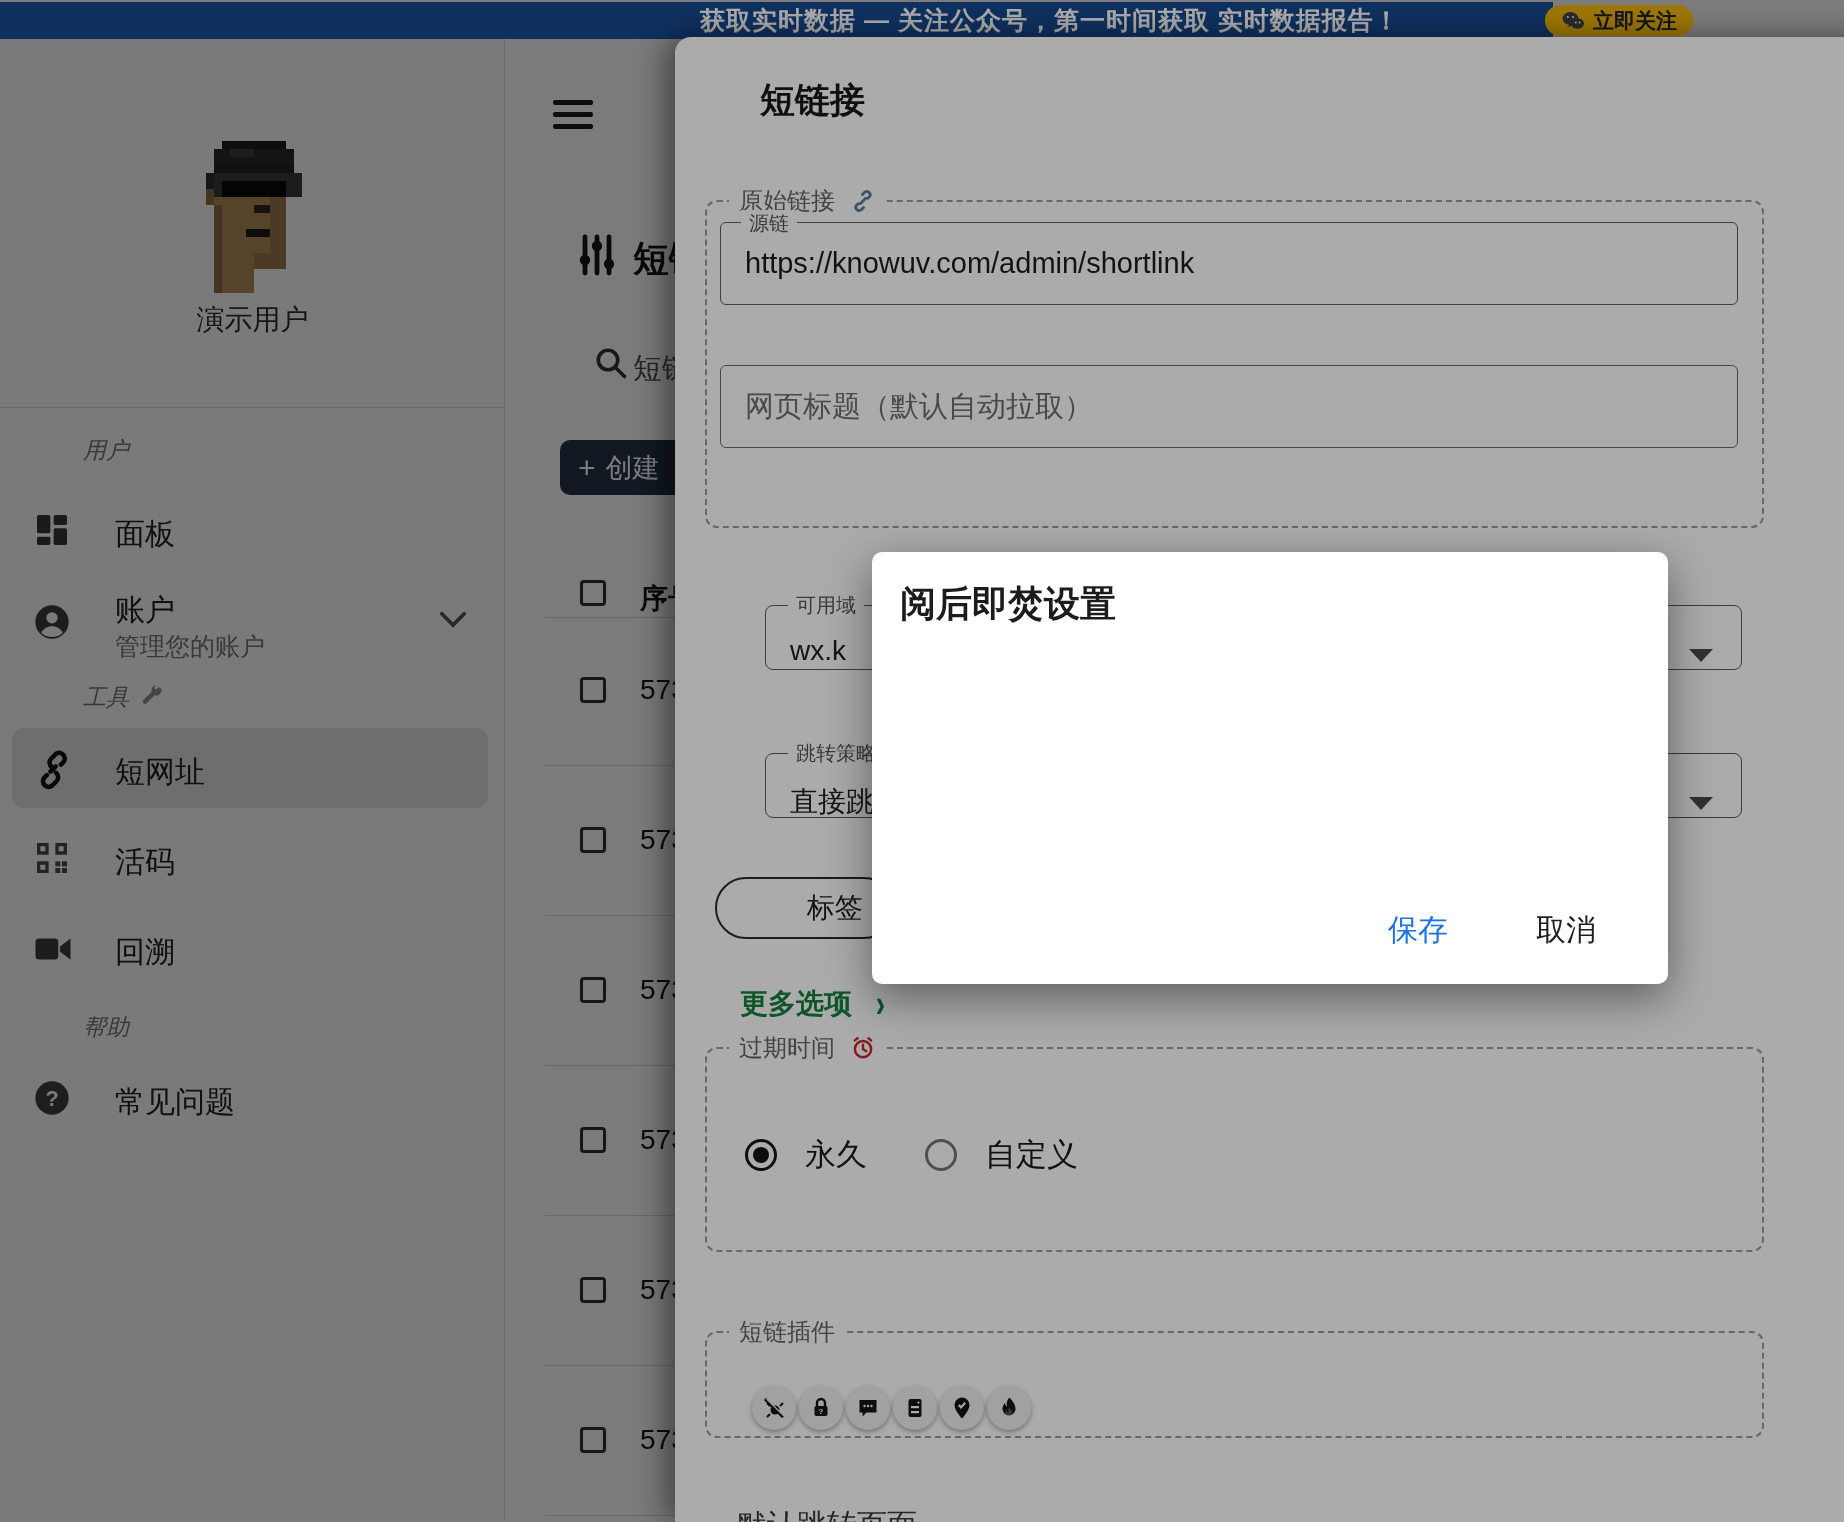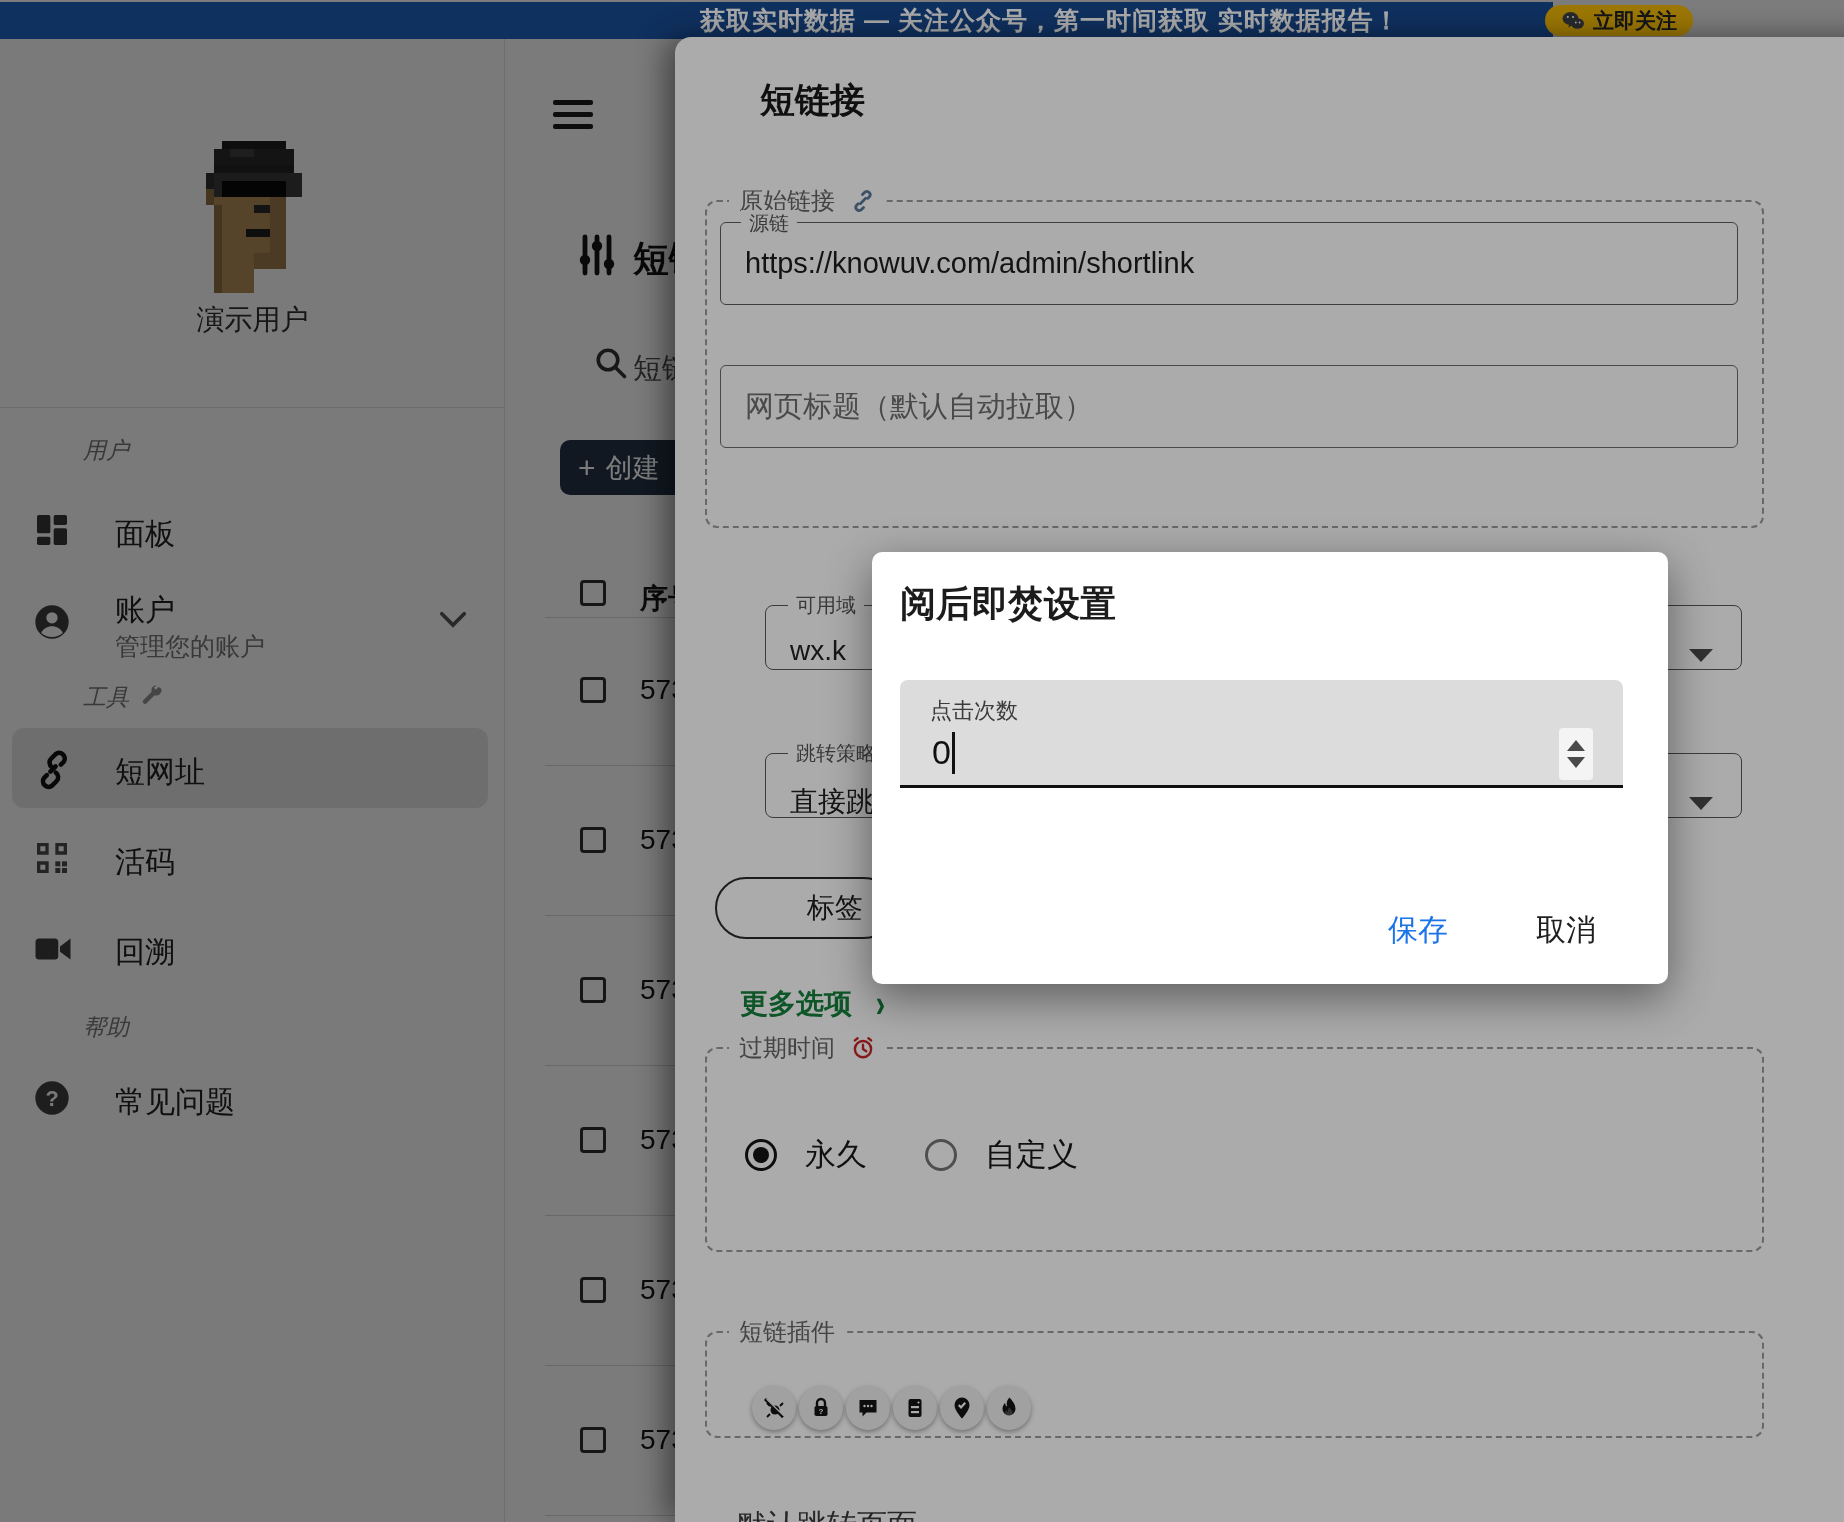--- a/index.html
+++ b/index.html
@@ -440,28 +440,18 @@
 
     <div class="dw-bottom-text">默认跳转页面</div>
     <div class="dw-scroll-thumb"></div>
   </div>
 
   <div class="overlayB"></div>
 
   <div class="dialog">
     <div class="dlg-title">阅后即焚设置</div>
 
-    <div class="dlg-field">
-      <span class="flab">点击次数</span>
-      <input class="fval" value="0" style="">
-      <span class="dlg-caret"></span>
-      <span class="spinner">
-        <span class="sp-up"></span>
-        <span class="sp-dn"></span>
-      </span>
-      <span class="dlg-underline"></span>
-    </div>
 
     <button class="dlg-btn btn-save">保存</button>
     <button class="dlg-btn btn-cancel">取消</button>
   </div>
 
 </div>
 
 </body></html>

